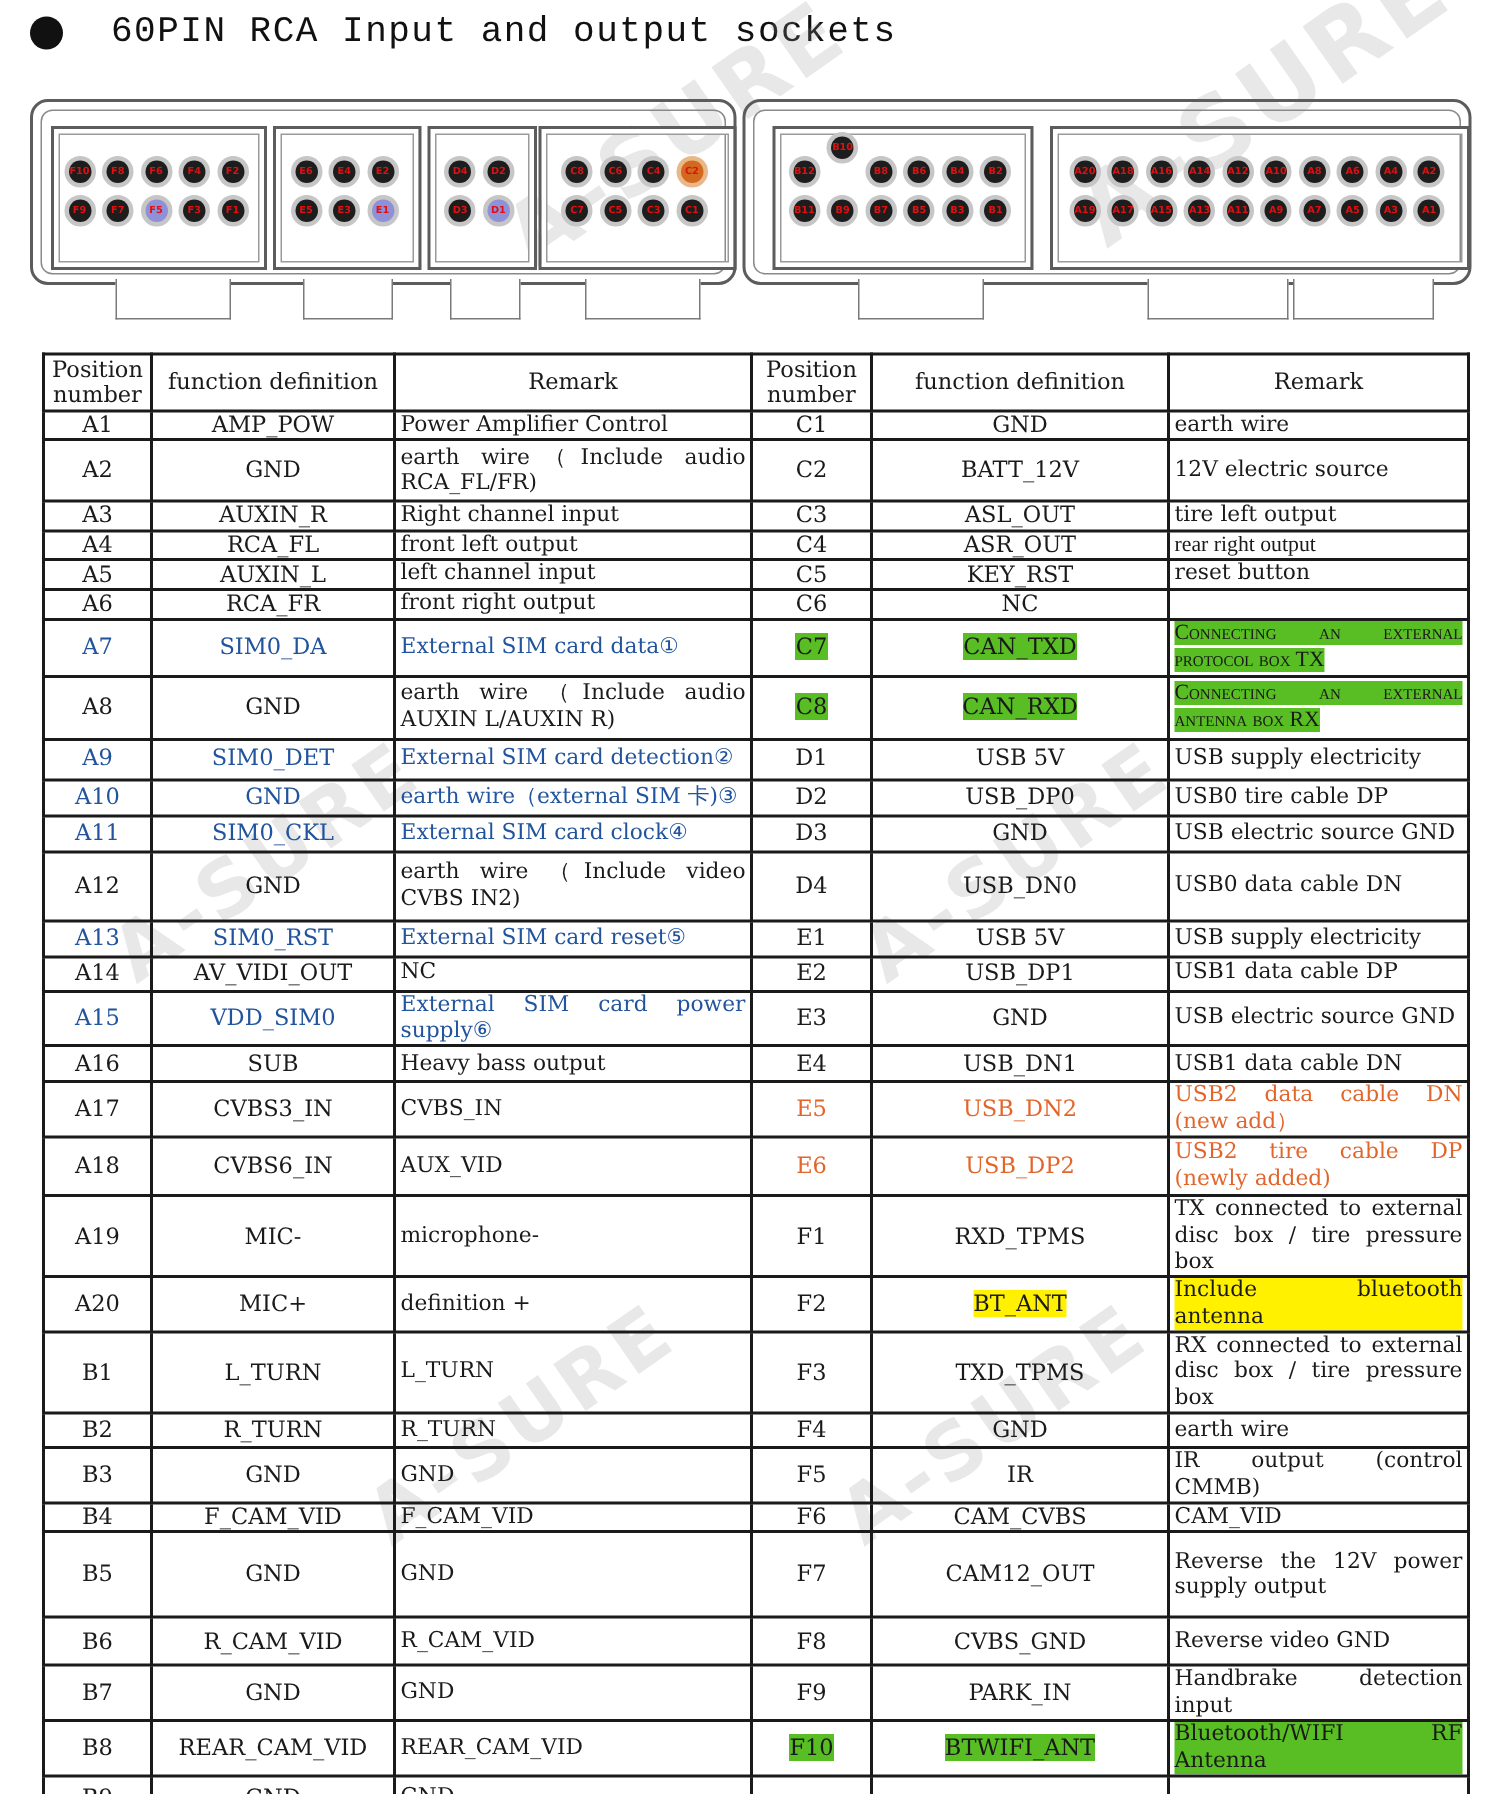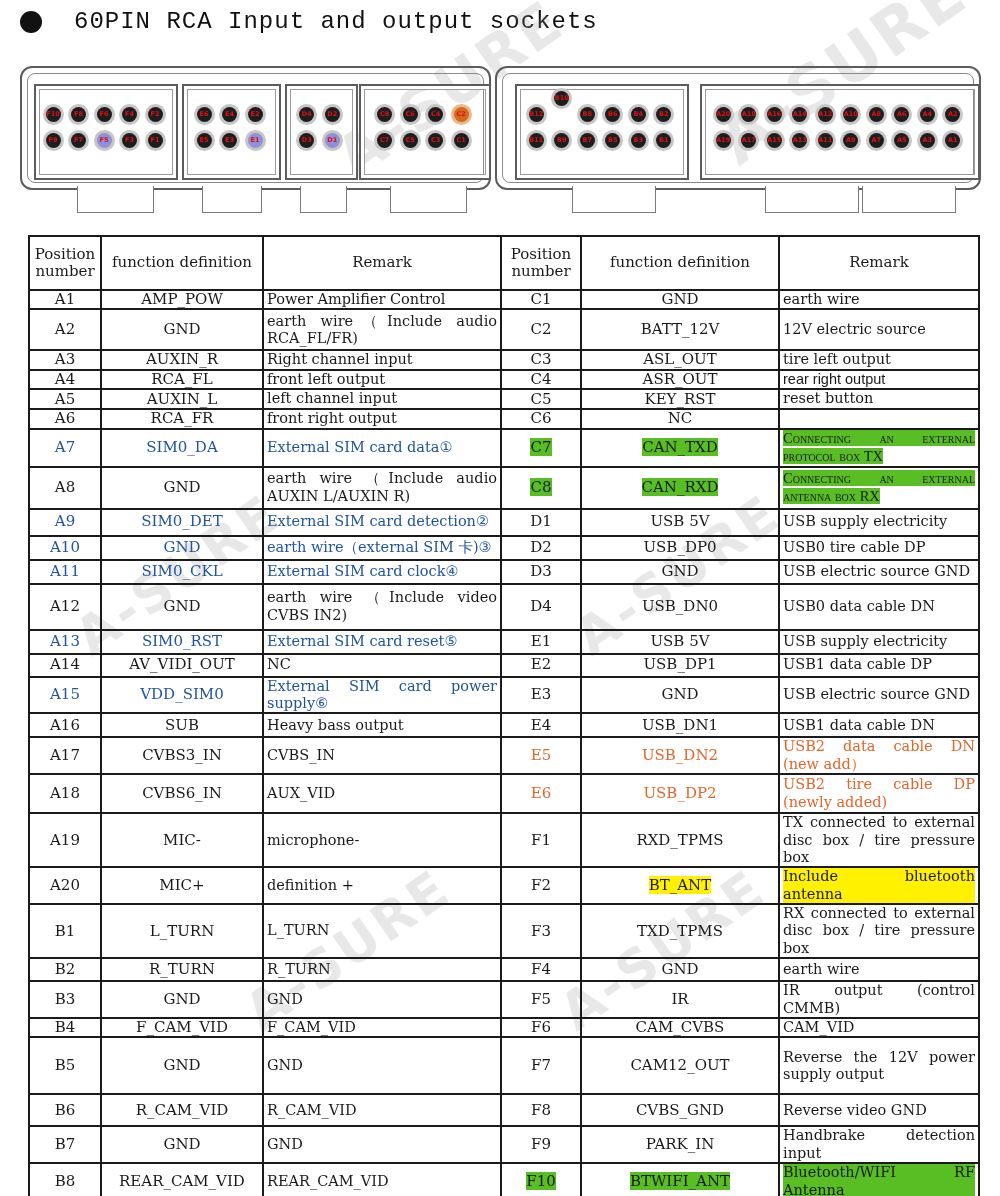--- a/index.html
+++ b/index.html
@@ -30,21 +30,21 @@
   table.pinout th{font-weight:normal;font-size:15px;text-align:center;line-height:1.15;}
   td.c-pos,td.c-fn{text-align:center;font-size:15px;line-height:1.15;}
   td.c-rm{text-align:justify;font-size:14.5px;line-height:1.2;padding:0 2px 0 3px;}
   td.sep{border-left:5px double #1a1a1a;}
   .v-blue{color:#21549d;}
   .v-orange{color:#e2662c;}
   .hl-green{background:#58be24;}
   .hl-yellow{background:#fff100;}
   .blockspan{display:block;}
   .smallcaps{font-variant:small-caps;font-family:Liberation Serif, serif;}
-  .times-font{font-family:Liberation Sans, sans-serif;font-size:14px;}
+  .times-font{font-family:Liberation Serif, serif;font-size:14px;}
 </style>
 </head>
 <body>
 
 <div class="title-row">
   <div class="bullet"></div>
   <div class="title-text">60PIN RCA Input and output sockets</div>
 </div>
 
 <div class="wm" style="left:320px;top:55px;font-size:58px;">A-SURE</div>
@@ -257,21 +257,21 @@
 <table class="pinout">
   <colgroup>
     <col style="width:72px">
       <col style="width:162px">
       <col style="width:238px">
     <col style="width:80px">
       <col style="width:198px">
       <col style="width:200px">
   </colgroup>
   <tbody id="pinout-body">
-      <tr style="height: 54px;">
+      <tr style="height: 38px;">
         <th>Position number</th>
         <th>function definition</th>
         <th>Remark</th>
         <th class="sep">Position number</th>
         <th>function definition</th>
         <th>Remark</th>
       </tr>
       <tr style="height: 19px;">
         <td class="c-pos">A1</td>
         <td class="c-fn">AMP_POW</td>

